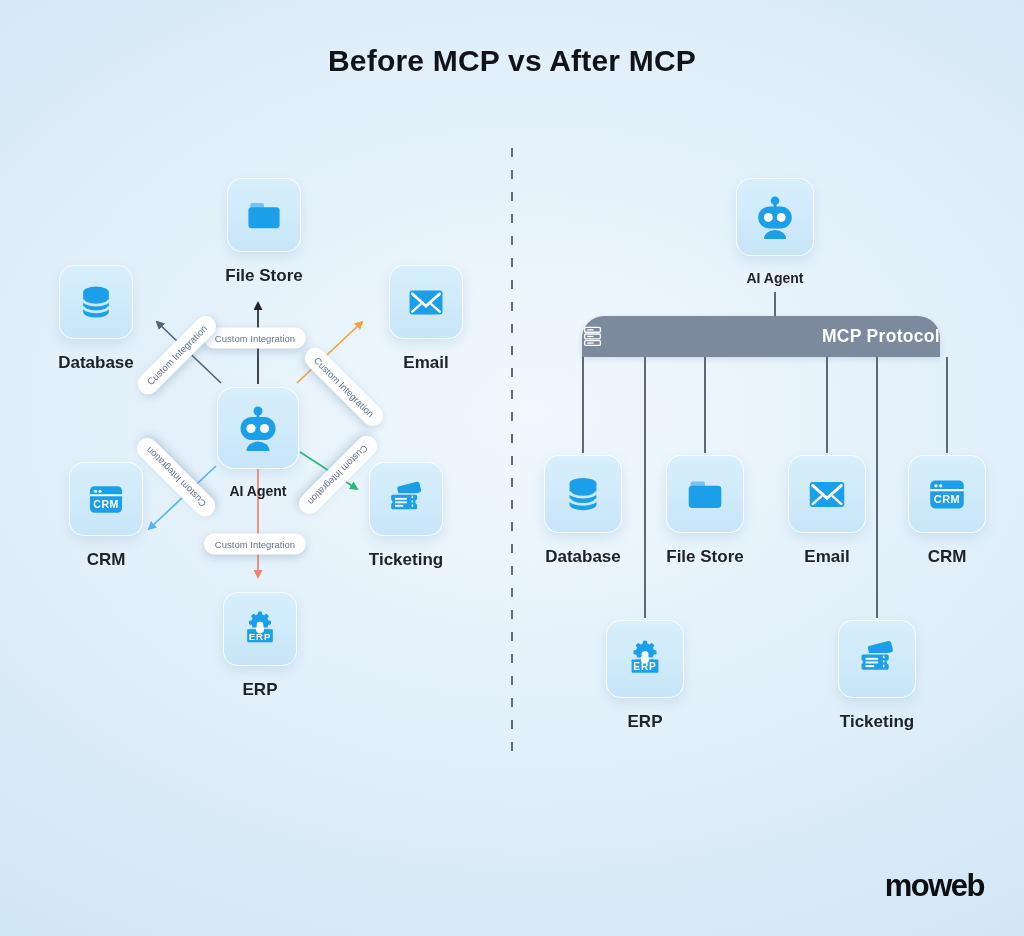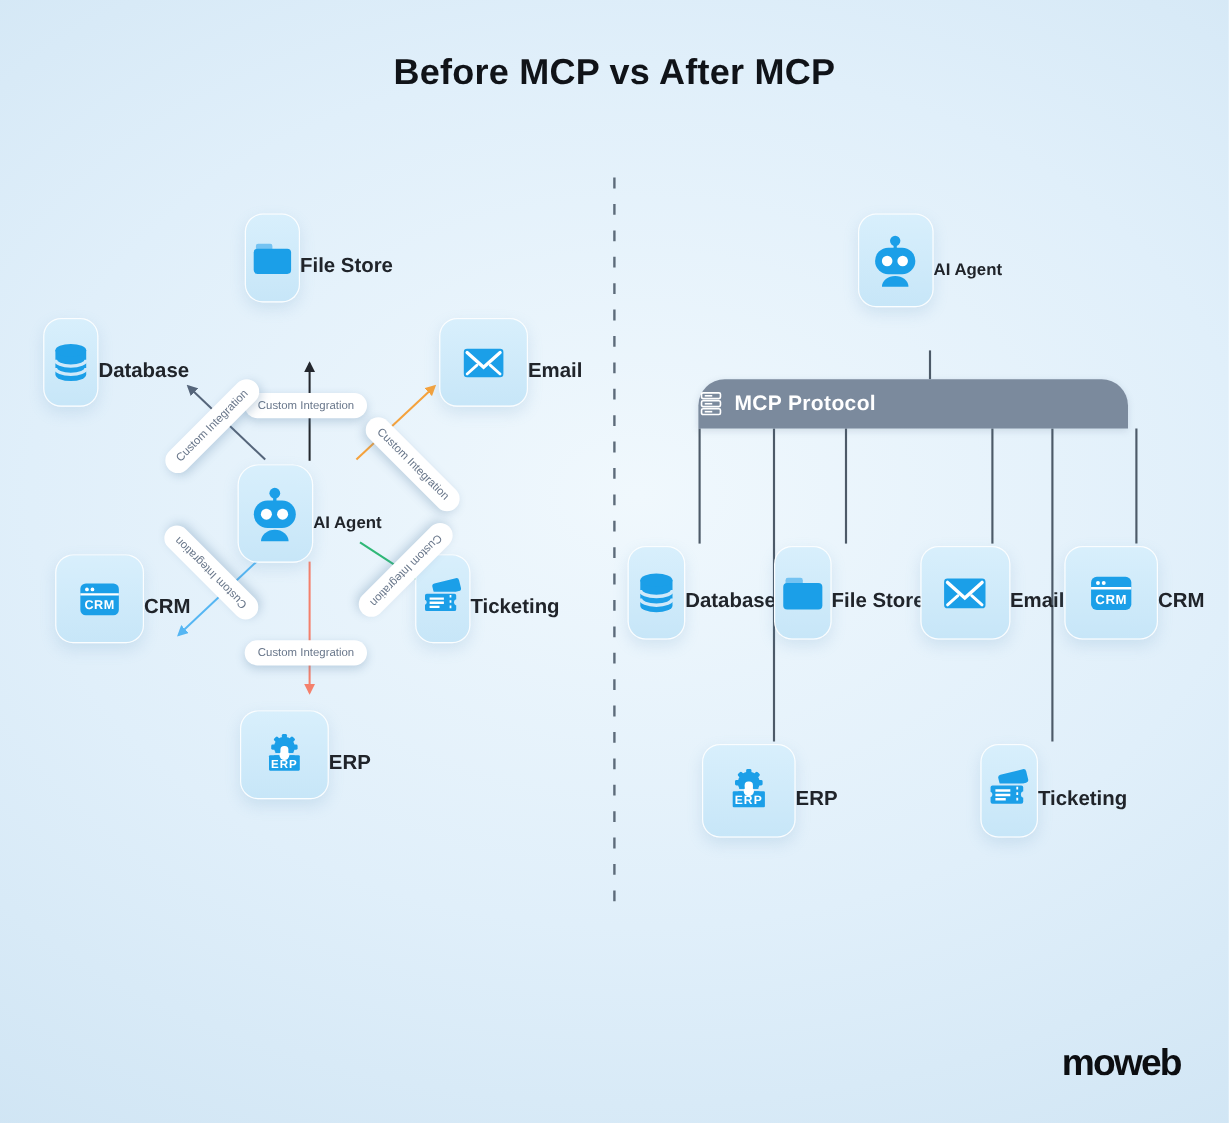--- a/index.html
+++ b/index.html
@@ -12,21 +12,21 @@
     position:relative;width:1024px;height:936px;
     background:radial-gradient(90% 70% at 52% 44%, #f0f8fd 0%, #e0effa 55%, #d0e5f4 100%);
   }
   .title{
     position:absolute;top:44px;left:0;width:100%;
     text-align:center;font-size:30px;font-weight:800;color:#101318;
     letter-spacing:.2px;margin:0;z-index:2;
   }
   .overlay{position:absolute;left:0;top:0;z-index:1;pointer-events:none;}
   .node{
-    position:absolute;width:120px;display:flex;
+    position:absolute;width:120px;display:flex;flex-direction:column;
     align-items:center;z-index:2;
   }
   .card{
     background:linear-gradient(180deg,#d8effc,#c7e6f8);
     border:1px solid rgba(255,255,255,.9);
     border-radius:15px;
     box-shadow:0 5px 12px rgba(110,160,200,.20);
     display:flex;align-items:center;justify-content:center;
   }
   .card.s72{width:72px;height:72px;}
@@ -39,21 +39,21 @@
   .node .label.agent{font-size:14px;}
   .pill{
     position:absolute;z-index:3;background:#ffffff;border-radius:999px;
     padding:5px 11px;font-size:9.5px;font-weight:500;color:#68768a;
     white-space:nowrap;box-shadow:0 3px 8px rgba(90,130,165,.30);
     transform:translate(-50%,-50%) rotate(var(--r,0deg));
   }
   .mcp-bar{
     position:absolute;left:582px;top:316px;width:358px;height:41px;
     background:#7b8a9d;border-radius:22px 22px 0 0;
-    display:flex;align-items:center;justify-content:flex-start;gap:9px;
+    display:flex;align-items:center;justify-content:space-between;gap:9px;
     color:#fff;font-size:17.5px;font-weight:600;letter-spacing:.3px;
     z-index:2;box-shadow:0 2px 6px rgba(90,110,140,.18);
   }
   .logo{
     position:absolute;right:40px;bottom:32px;
     font-size:31px;font-weight:800;letter-spacing:-1.5px;color:#0c0e11;
     z-index:2;
   }
 </style>
 </head>

